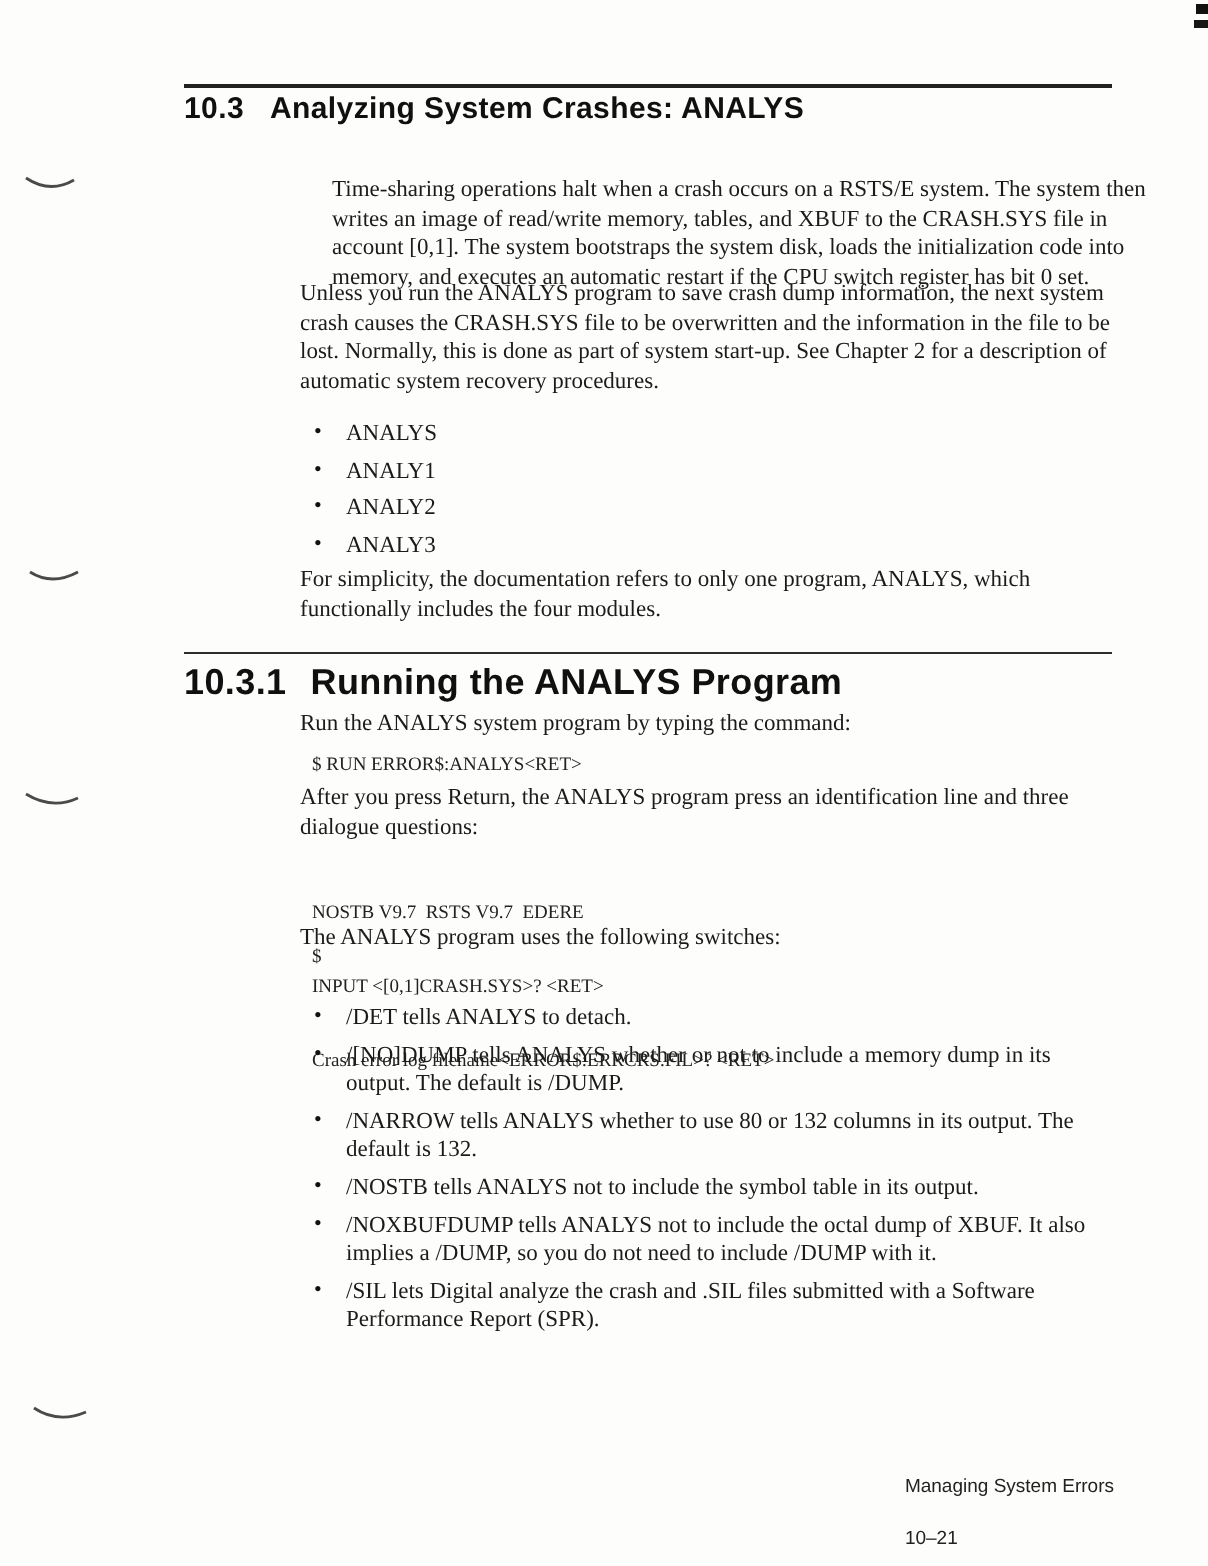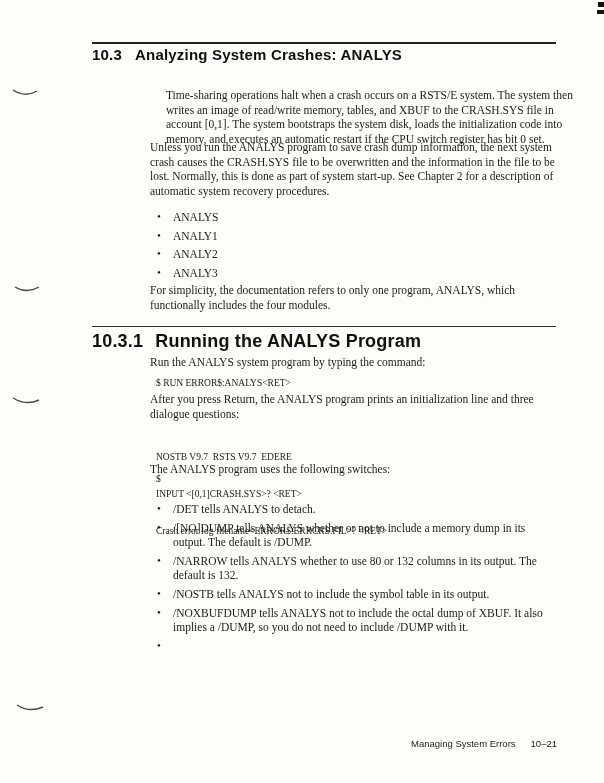--- a/index.html
+++ b/index.html
@@ -40,20 +40,21 @@
     left:156px;width:400px;
     font-family:Liberation Serif, serif;
     font-size:9.5px;line-height:12.2px;color:#222;
     white-space:pre;
   }
   
   .footer{
     right:47px;display:flex;gap:15px;align-items:baseline;
     font-family:"Liberation Sans", sans-serif;font-size:9.5px;color:#222;
     white-space:nowrap;
+    flex-direction:column;
   }
   
   .mark{pointer-events:none;}
   .corner-mark{right:0;top:2px;width:7px;height:13px;}
   .corner-mark .b1{position:absolute;right:0;top:0;width:6px;height:5px;background:#111;}
   .corner-mark .b2{position:absolute;right:0;top:8px;width:7px;height:4px;background:#161616;}
 </style>
 </head>
 <body>
 
@@ -110,39 +111,39 @@
 
   <div class="abs heading h2" style="top:331px;">
     <span>10.3.1</span>
     <span>Running the ANALYS Program</span>
   </div>
 
   <p class="abs body-text" style="top:355px;margin:0;">Run the ANALYS system program by typing the command:</p>
 
   <div class="abs mono" style="top:377px;">$ RUN ERROR$:ANALYS&lt;RET&gt;</div>
 
-  <p class="abs body-text" style="top:392px;margin:0;">After you press Return, the ANALYS program prints an initialization line and three dialogue questions:</p>
+  <p class="abs body-text" style="top:392px;margin:0;">After you press Return, the ANALYS program press an identification line and three dialogue questions:</p>
 
   <div class="abs mono" style="top:427px;">
     <div>NOSTB V9.7  RSTS V9.7  EDERE</div>
     <div>INPUT &lt;[0,1]CRASH.SYS&gt;? &lt;RET&gt;</div>
     <div>Crash error log filename&lt;ERROR$:ERRCRS.FIL&gt;? &lt;RET&gt;</div>
   </div>
 
   <div class="abs mono" style="top:473px;">$</div>
 
   <p class="abs body-text" style="top:462px;margin:0;">The ANALYS program uses the following switches:</p>
 
   <ul class="abs blist sws" style="top:502px;">
     <li><span class="bullet">•</span><span>/DET tells ANALYS to detach.</span></li>
     <li><span class="bullet">•</span><span>/[NO]DUMP tells ANALYS whether or not to include a memory dump in its output. The default is /DUMP.</span></li>
     <li><span class="bullet">•</span><span>/NARROW tells ANALYS whether to use 80 or 132 columns in its output. The default is 132.</span></li>
     <li><span class="bullet">•</span><span>/NOSTB tells ANALYS not to include the symbol table in its output.</span></li>
     <li><span class="bullet">•</span><span>/NOXBUFDUMP tells ANALYS not to include the octal dump of XBUF. It also implies a /DUMP, so you do not need to include /DUMP with it.</span></li>
-    <li><span class="bullet">•</span></li>
+    <li><span class="bullet">•</span><span>/SIL lets Digital analyze the crash and .SIL files submitted with a Software Performance Report (SPR).</span></li>
   </ul>
 
   <div class="abs footer" style="top:738px;">
     <span>Managing System Errors</span>
     <span>10–21</span>
   </div>
 
 </div>
 
 </body></html>

